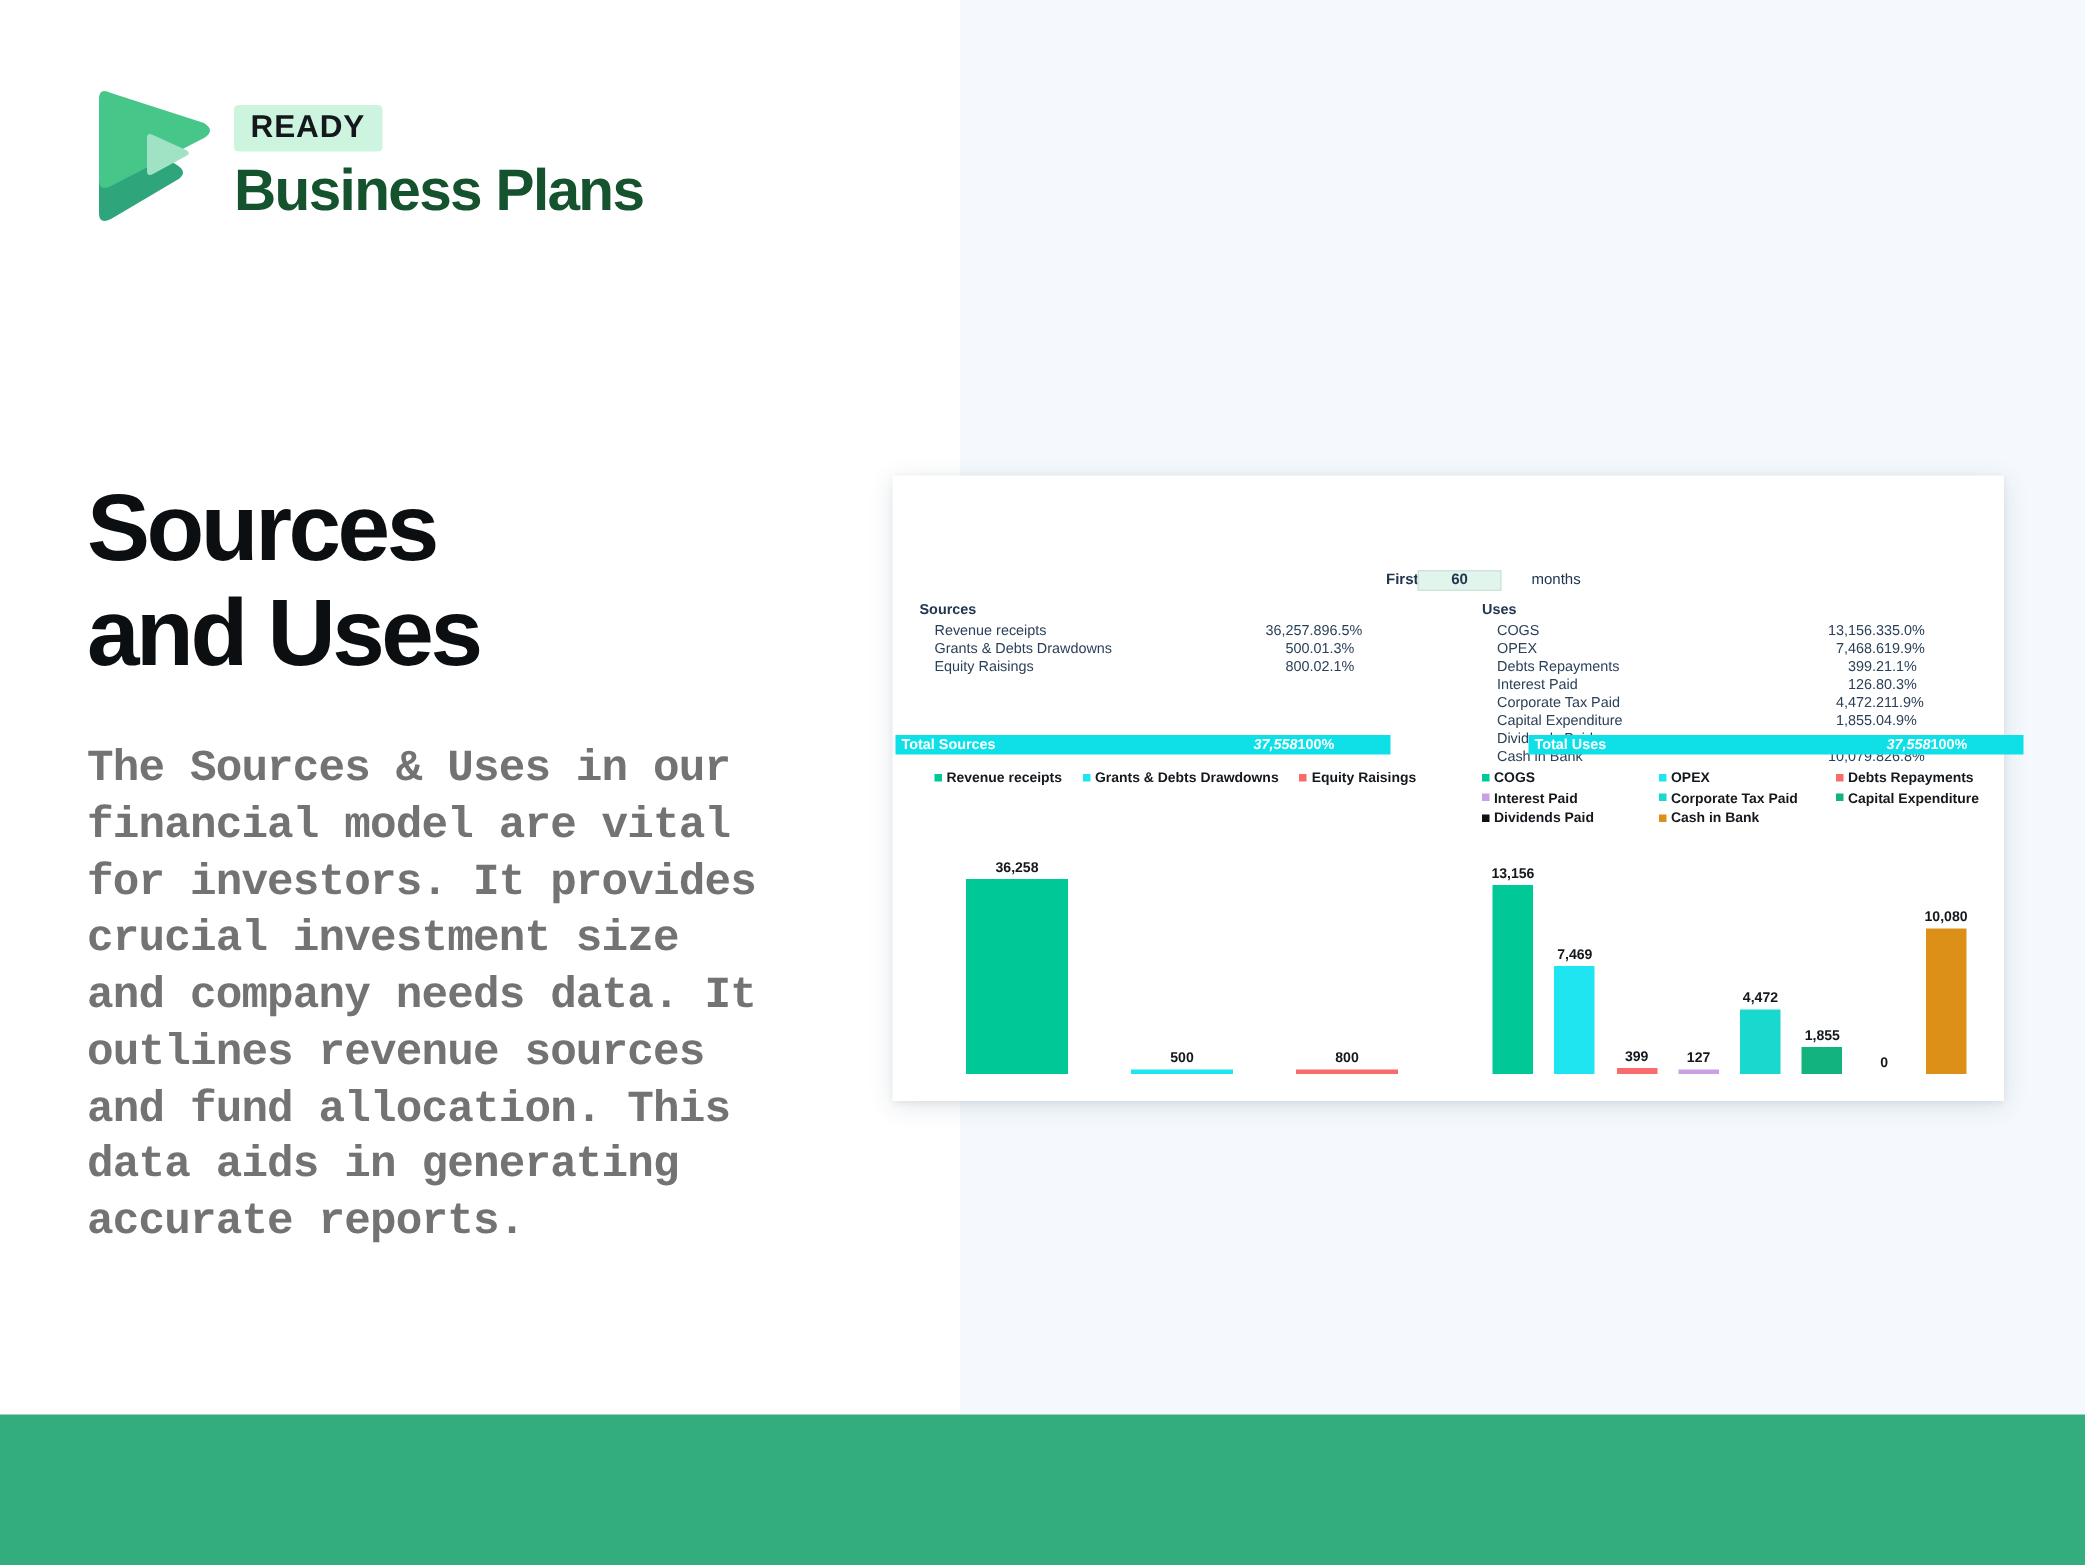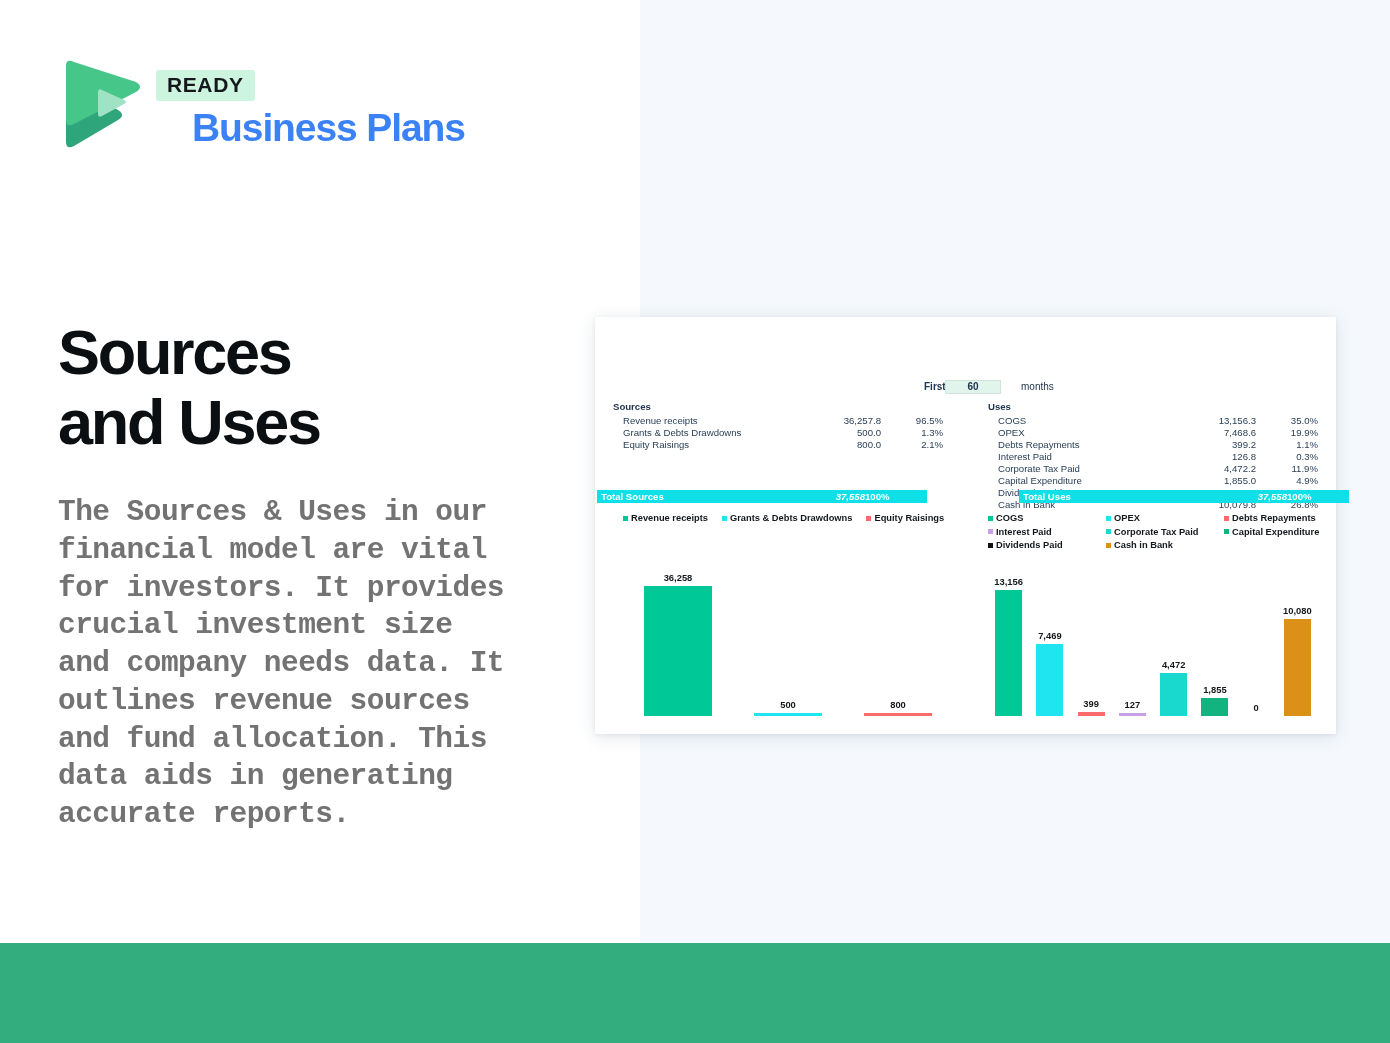--- a/index.html
+++ b/index.html
@@ -44,24 +44,23 @@
     letter-spacing: 0.6px;
     padding: 3px 11px 4px 11px;
     border-radius: 3px;
     line-height: 1.12;
   }
   .brand-name {
     margin-top: 6px;
     font-size: 39px;
     font-weight: bold;
     letter-spacing: -1.1px;
-    color: #3b82f6;
+    color: #14532d;
     line-height: 1.06;
     white-space: nowrap;
-    margin-left: 36px;
   }
 
   
   .headline {
     position: absolute;
     left: 58px; top: 318px;
     width: 520px;
     font-size: 63px;
     font-weight: bold;
     letter-spacing: -2.3px;
@@ -145,21 +144,21 @@
     padding-bottom: 2px;
     color: #21364f;
   }
   .tbl-row {
     display: flex;
     height: 12px;
     align-items: center;
   }
   .tbl-row .rname { flex: 1; padding-left: 10px; white-space: nowrap; }
   .tbl-row .rval  { width: 78px; text-align: right; }
-  .tbl-row .rpct  { width: 62px; text-align: right; }
+  .tbl-row .rpct  { width: 62px; text-align: left; }
 
   .tbl-total {
     position: absolute;
     display: flex;
     align-items: center;
     height: 13px;
     width: 330px;
     background: #0fe0e8;
     color: #ffffff;
     font-size: 9.6px;

